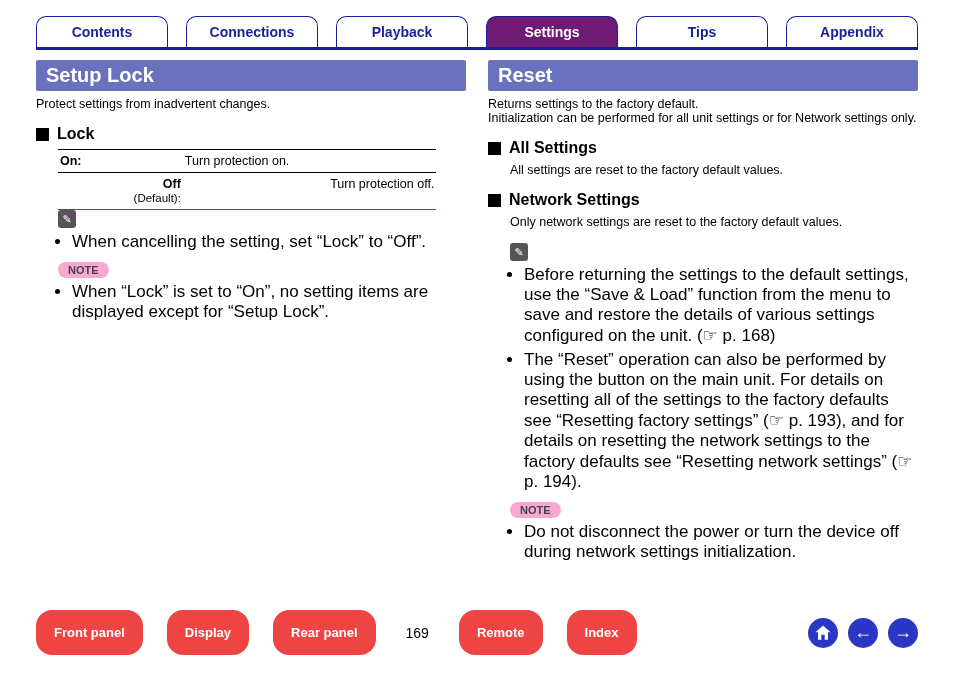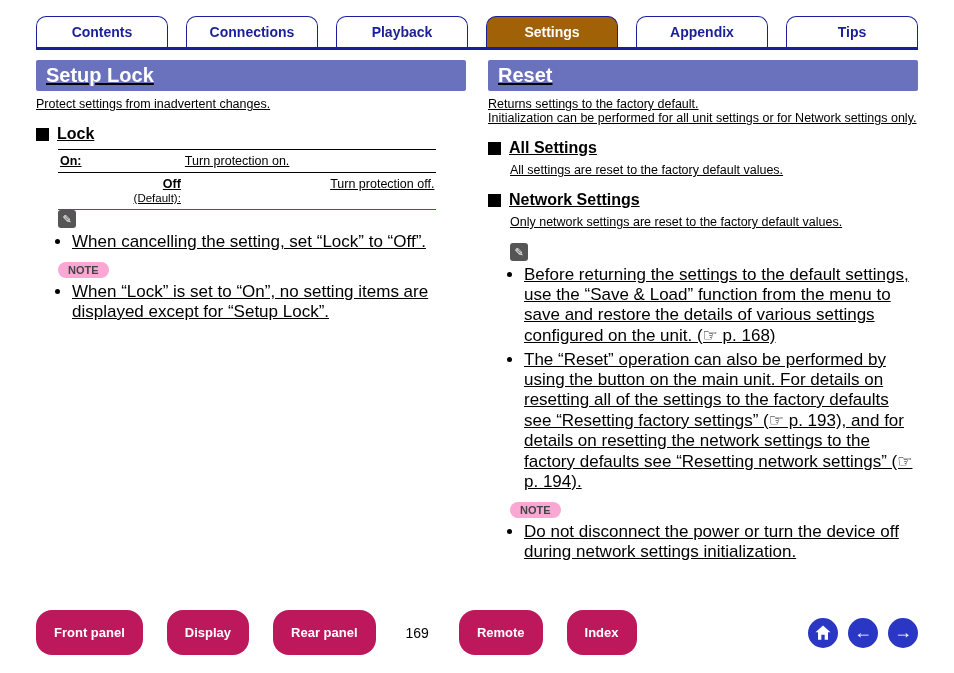--- a/index.html
+++ b/index.html
@@ -34,28 +34,27 @@
     font-size: 14px;
     border: 1px solid #1a1f99;
     border-bottom: none;
     border-radius: 10px 10px 0 0;
     margin-right: 6px;
     background: #fff;
     cursor: pointer;
   }
   .tab:last-child { margin-right: 0; }
   .tab.active {
-    background: #a16207;
+    background: #701a75;
     color: #fff;
   }
   
   .cols {
     display: flex;
     gap: 22px;
-    text-decoration: underline;
   }
   .col {
     flex: 1 1 0;
     min-width: 0;
   }
   .section-title {
     background: #6a72bd;
     color: #fff;
     font-size: 20px;
     font-weight: bold;
@@ -132,21 +131,21 @@
     position:absolute;
     bottom:18px;
     left:36px;
     right:36px;
     display:flex;
     align-items:center;
     gap:24px;
     font-size:13px;
   }
   .pill {
-    background:#be185d;
+    background:#ef4444;
     color:#fff;
     border-radius:16px;
     padding:15px 18px;
     font-weight:bold;
     cursor:pointer;
     font-size:13px;
     white-space:nowrap;
   }
   .pagenum {
     font-size:14px;
@@ -167,22 +166,22 @@
 </head>
 <body>
 
 <div class="page">
 
   <div class="tabbar">
     <div class="tab">Contents</div>
     <div class="tab">Connections</div>
     <div class="tab">Playback</div>
     <div class="tab active">Settings</div>
+    <div class="tab">Tips</div>
     <div class="tab">Appendix</div>
-    <div class="tab">Tips</div>
   </div>
 
   <div class="cols">
 
     <div class="col">
       <div class="section-title">Setup Lock</div>
       <div class="intro">Protect settings from inadvertent changes.</div>
 
       <div class="sub-head">
         <span class="sq"></span>

